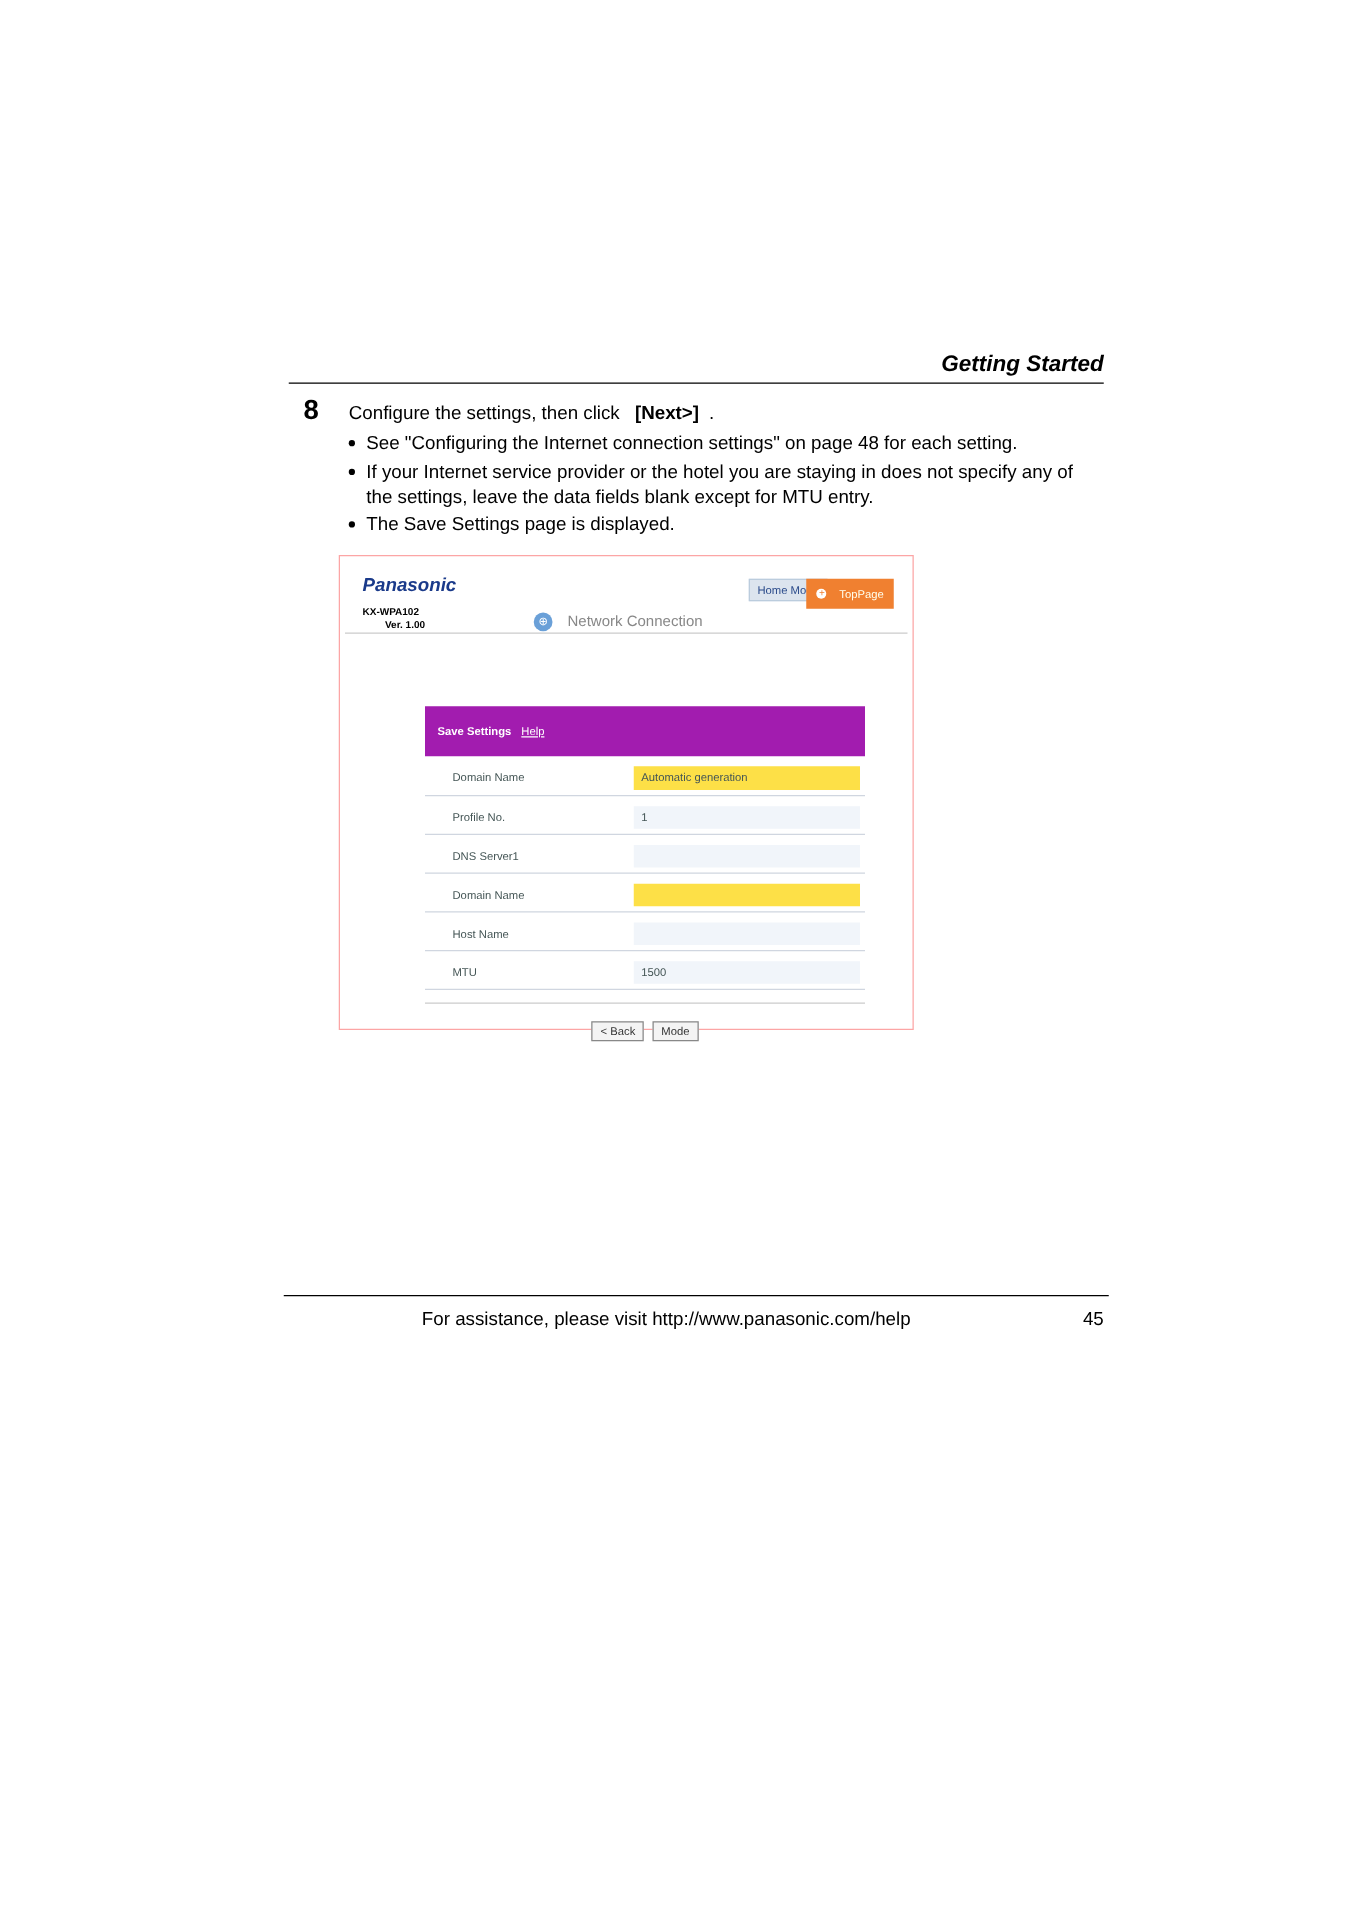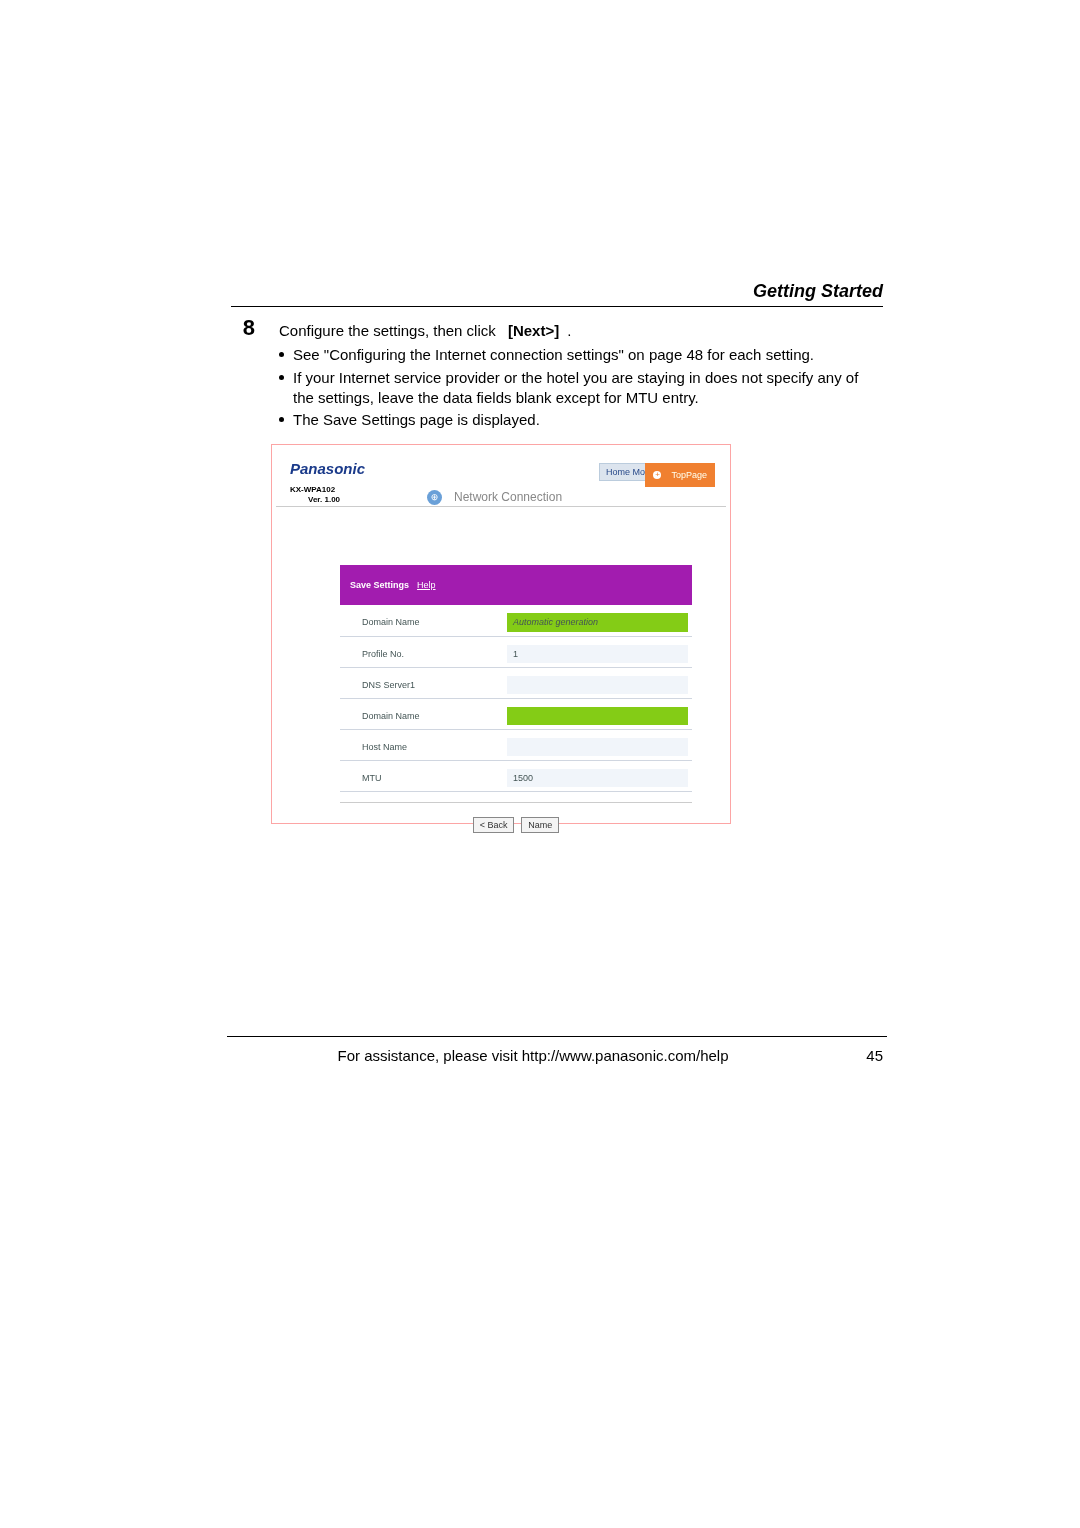--- a/index.html
+++ b/index.html
@@ -138,21 +138,21 @@
       color: #fff;
       text-decoration: underline;
       font-weight: normal;
     }
     .tbl-row {
       display: flex;
       border-bottom: 1px solid #d0d6e0;
       font-size: 9px;
       color: #455;
     }
-    .tbl-row.alt .cell-v { background: #84cc16; font-style: italic; }
+    .tbl-row.alt .cell-v { background: #fde047; }
     .cell-l {
       width: 155px;
       padding: 3px 0 3px 18px;
       background: #fff;
     }
     .cell-v {
       flex: 1;
       padding: 3px 6px;
       background: #f1f5fa;
     }
@@ -246,21 +246,21 @@
             <div class="cell-l">Host Name</div>
             <div class="cell-v"></div>
           </div>
           <div class="tbl-row">
             <div class="cell-l">MTU</div>
             <div class="cell-v">1500</div>
           </div>
           <div class="ss-hr" style="position:static; margin-top:10px;"></div>
           <div class="btn-row">
             <span class="btn">&lt; Back</span>
-            <span class="btn">Name</span>
+            <span class="btn">Mode</span>
           </div>
         </div>
       </div>
 
     </div>
   </div>
 </div>
 
 <div class="footer">
   <div class="ftxt">For assistance, please visit http://www.panasonic.com/help</div>

